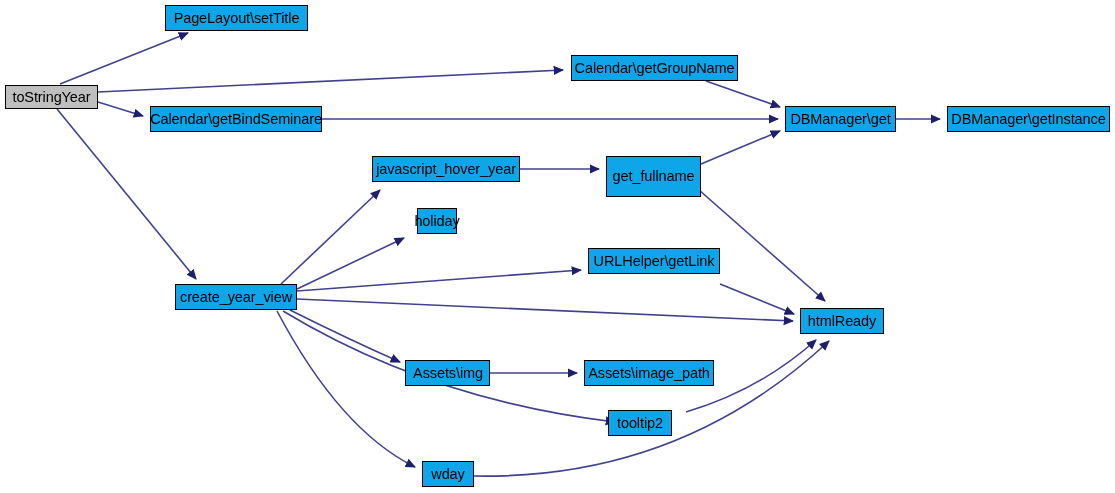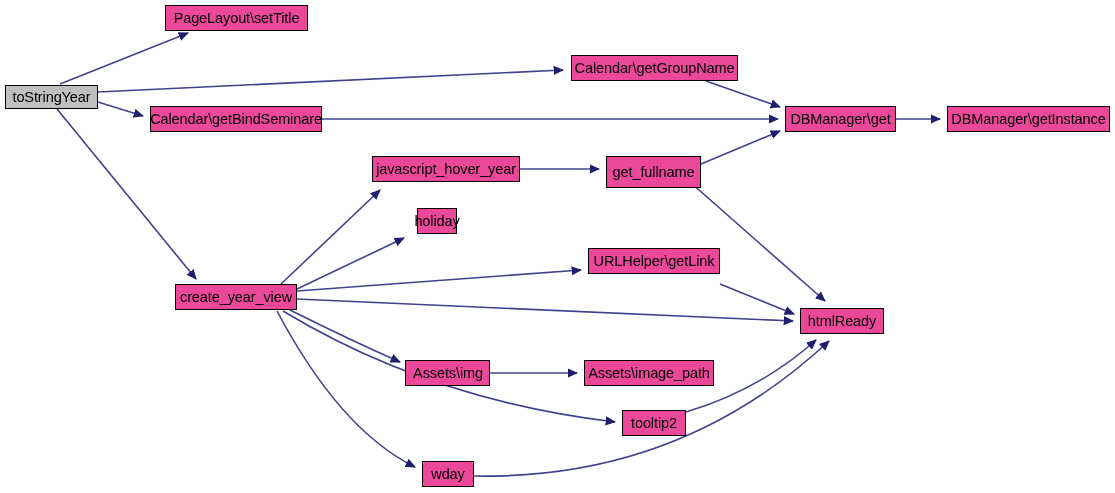--- a/index.html
+++ b/index.html
@@ -21,21 +21,21 @@
     left: 0;
     top: 0;
     width: 1115px;
     height: 493px;
     pointer-events: none;
   }
   .node {
     position: absolute;
     box-sizing: border-box;
     border: 1px solid #000000;
-    background: #ec4899;
+    background: #0ea5e9;
     color: #000000;
     font-size: 14.5px;
     line-height: 1;
     display: flex;
     align-items: center;
     justify-content: center;
     white-space: nowrap;
     letter-spacing: -0.1px;
     z-index: 2;
   }
@@ -127,21 +127,21 @@
   </div>
 
   <div class="node" style="left:947px; top:106px; width:163px; height:26px;">
     <span class="node-label">DBManager\getInstance</span>
   </div>
 
   <div class="node" style="left:372px; top:156px; width:148px; height:26px;">
     <span class="node-label">javascript_hover_year</span>
   </div>
 
-  <div class="node" style="left:606px; top:156px; width:95px; height:32px;">
+  <div class="node" style="left:606px; top:156px; width:95px; height:41px;">
     <span class="node-label">get_fullname</span>
   </div>
 
   <div class="node" style="left:417px; top:208px; width:40px; height:26px;text-align:center;">
     <span class="node-label">holiday</span>
   </div>
 
   <div class="node" style="left:588px; top:248px; width:132px; height:26px;">
     <span class="node-label">URLHelper\getLink</span>
   </div>
@@ -155,21 +155,21 @@
   </div>
 
   <div class="node" style="left:405px; top:360px; width:85px; height:26px;justify-content:flex-end;">
     <span class="node-label">Assets\img</span>
   </div>
 
   <div class="node" style="left:584px; top:360px; width:130px; height:26px;">
     <span class="node-label">Assets\image_path</span>
   </div>
 
-  <div class="node" style="left:622px; top:410px; width:64px; height:26px;justify-content:center;">
+  <div class="node" style="left:608px; top:410px; width:64px; height:26px;justify-content:center;">
     <span class="node-label">tooltip2</span>
   </div>
 
   <div class="node" style="left:422px; top:461px; width:52px; height:26px;">
     <span class="node-label">wday</span>
   </div>
 
 </div>
 
 </body></html>

